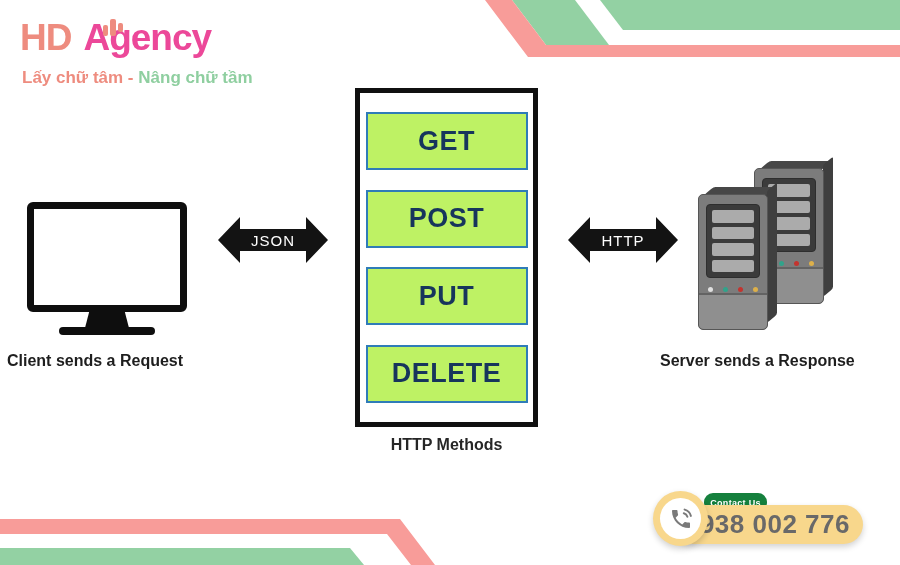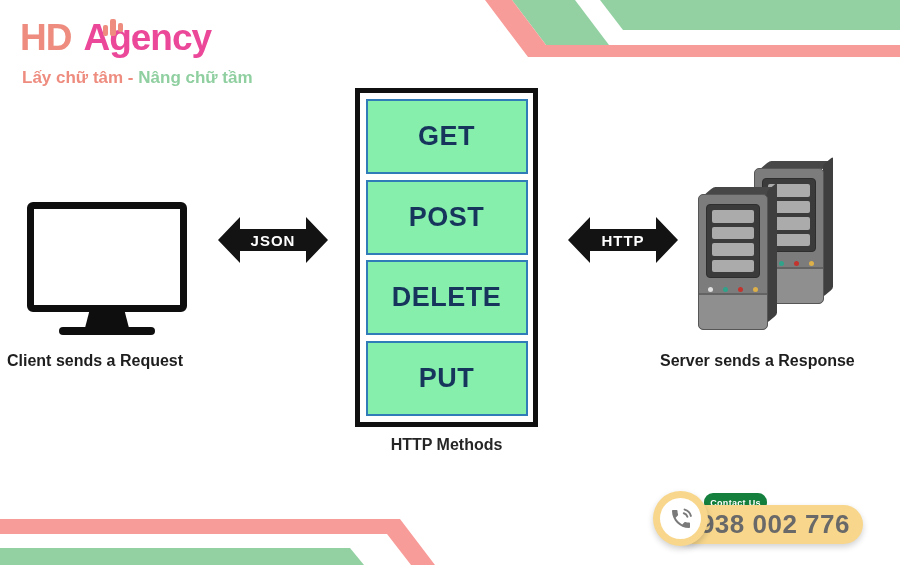--- a/index.html
+++ b/index.html
@@ -30,29 +30,29 @@
     clip-path:polygon(10% 0,90% 0,100% 100%,0 100%)}
   .monitor-base{position:absolute;left:59px;top:327px;width:96px;height:8px;background:#0e0e0e;border-radius:4px}
   .side-label{position:absolute;top:352px;font-size:16px;font-weight:700;color:#1e1e1e;text-align:left;white-space:nowrap}
   .client-label{left:7px;width:190px}
   .server-label{left:660px;width:220px}
 
   
   .arrow{position:absolute;top:217px;width:110px;height:46px;background:#131313;
     clip-path:polygon(0 50%,20% 0,20% 26%,80% 26%,80% 0,100% 50%,80% 100%,80% 74%,20% 74%,20% 100%);
     display:flex;align-items:center;justify-content:center}
-  .arrow span{color:#ffffff;font-size:15px;font-weight:700;letter-spacing:1px}
+  .arrow span{color:#ffffff;font-size:15px;font-weight:400;letter-spacing:1px}
   .arrow-json{left:218px}
   .arrow-http{left:568px}
 
   
   .methods-box{position:absolute;left:355px;top:88px;width:183px;height:339px;box-sizing:border-box;
     background:#ffffff;border:5px solid #101010;
     display:flex;flex-direction:column;justify-content:space-evenly;align-items:center}
-  .method-btn{width:162px;height:75px;box-sizing:border-box;background:#86efac;border:2px solid #2F7CB8;
+  .method-btn{width:162px;height:58px;box-sizing:border-box;background:#bef264;border:2px solid #2F7CB8;
     color:#17355C;display:flex;align-items:center;justify-content:center;
     font-size:27px;font-weight:800;letter-spacing:0.5px}
   .methods-label{position:absolute;left:340px;top:436px;width:213px;text-align:center;
     font-size:16px;font-weight:700;color:#262626}
 
   
   .tower{position:absolute;width:70px;height:136px}
   .tower-back{left:754px;top:168px;z-index:1}
   .tower-front{left:698px;top:194px;z-index:2}
   .t-top{position:absolute;left:6px;top:-7px;width:64px;height:8px;background:#474747;
@@ -116,22 +116,22 @@
 <div class="monitor-base"></div>
 <div class="side-label client-label">Client sends a Request</div>
 
 <div class="arrow arrow-json">
   <span>JSON</span>
 </div>
 
 <div class="methods-box">
   <div class="method-btn">GET</div>
   <div class="method-btn">POST</div>
+  <div class="method-btn">PUT</div>
   <div class="method-btn">DELETE</div>
-  <div class="method-btn">PUT</div>
 </div>
 <div class="methods-label">HTTP Methods</div>
 
 <div class="arrow arrow-http">
   <span>HTTP</span>
 </div>
 
 <div class="tower tower-back">
   <div class="t-top"></div>
     <div class="t-side"></div>

